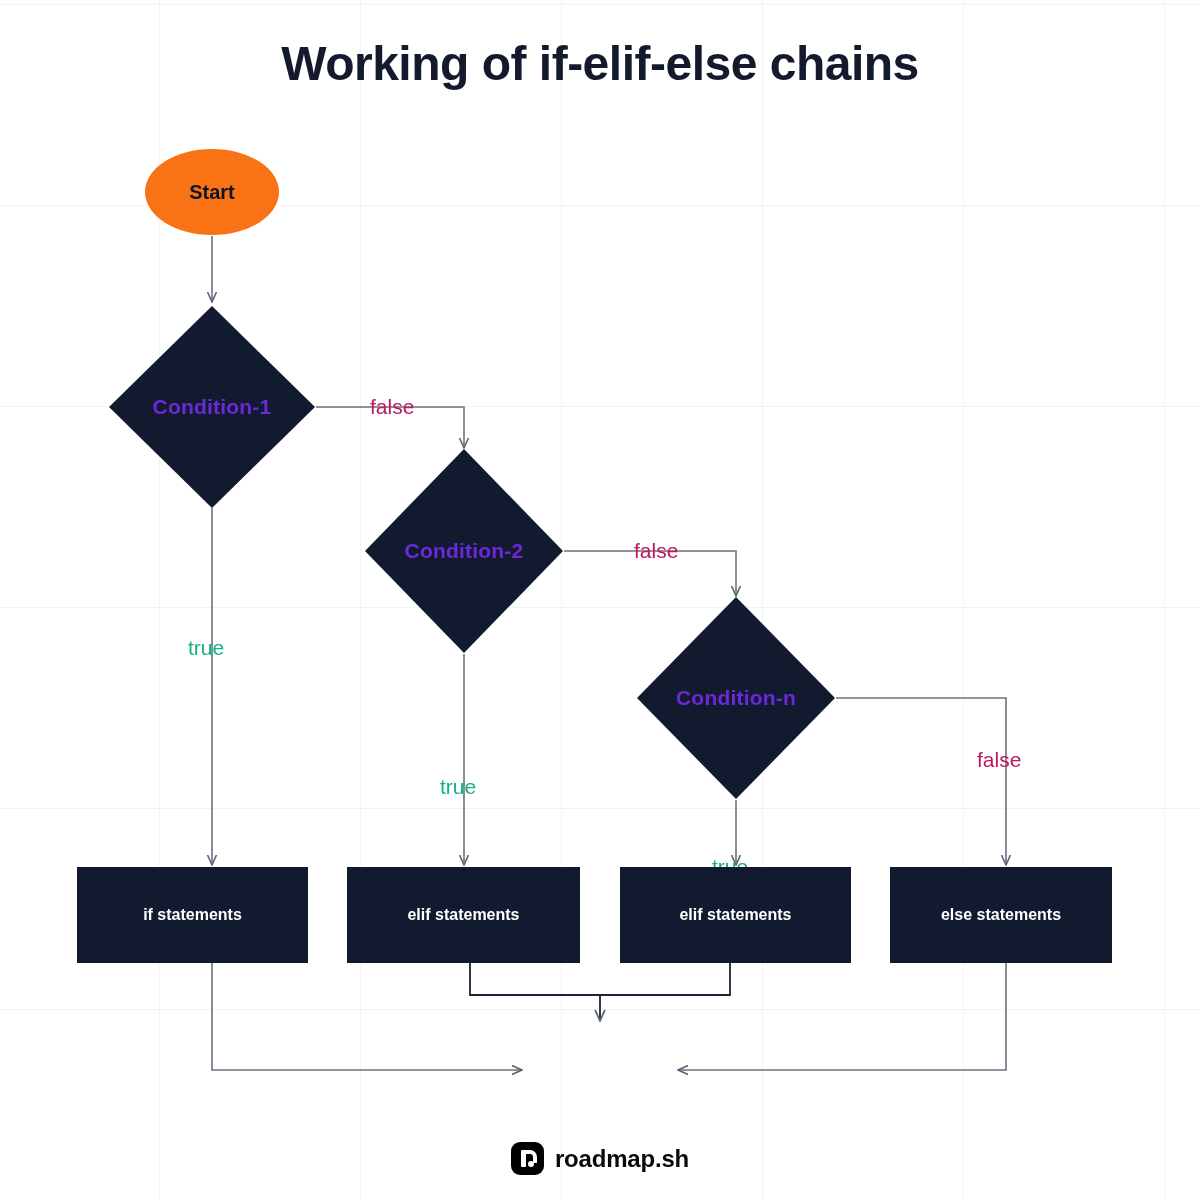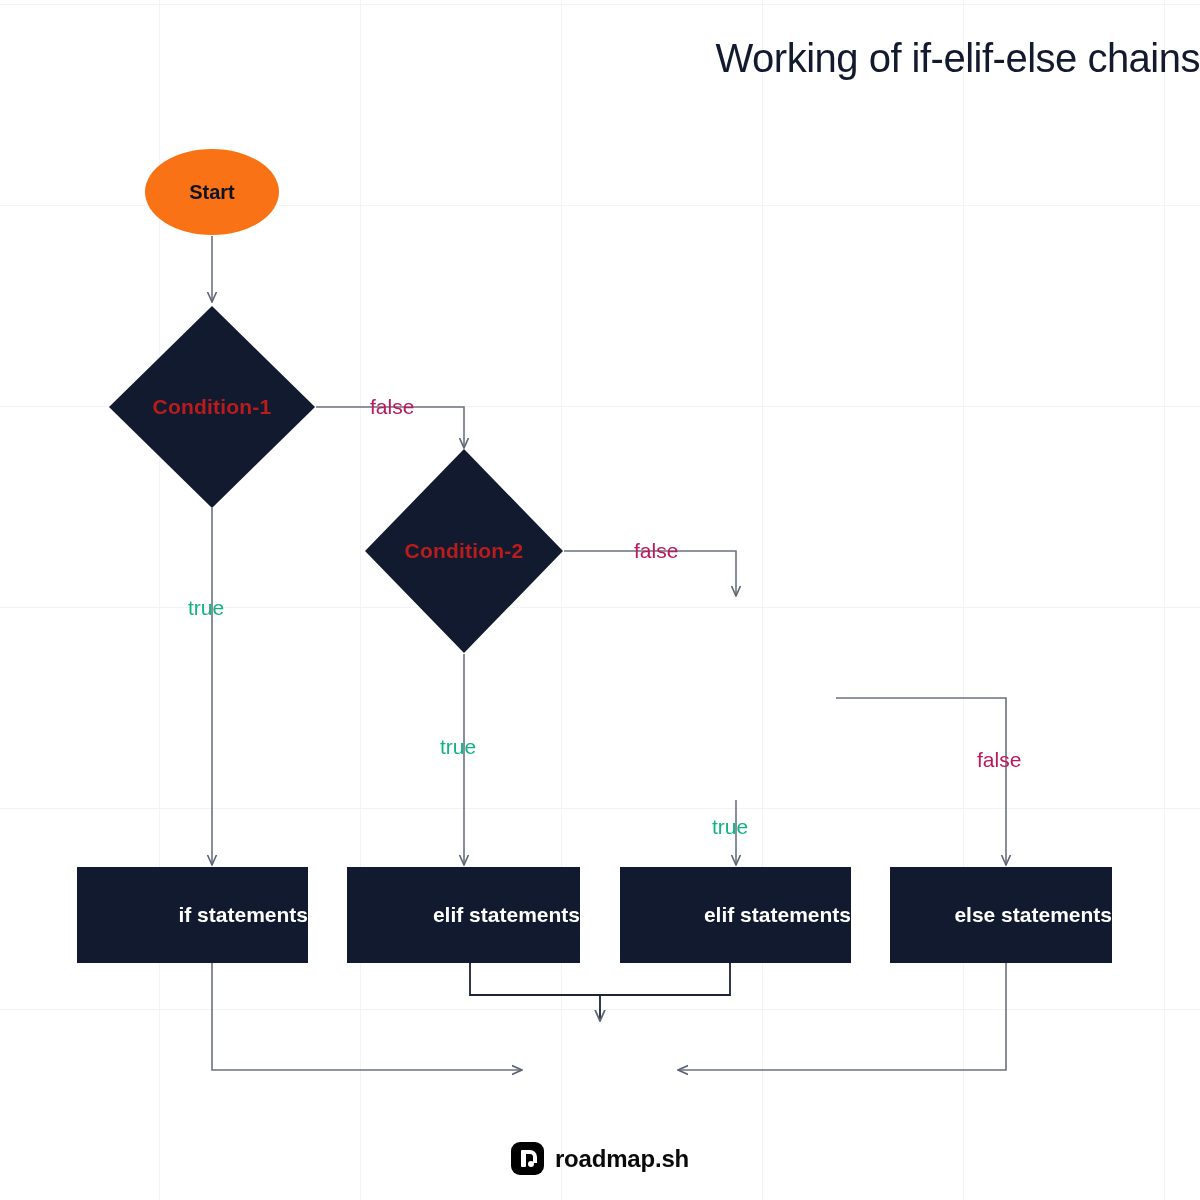--- a/index.html
+++ b/index.html
@@ -24,42 +24,42 @@
       linear-gradient(to bottom, #f1f3f6 1px, transparent 1px);
     background-size: 201px 201px;
     background-position: -42px 4px;
     pointer-events: none;
   }
   #title {
     position: absolute;
     left: 0;
     top: 36px;
     width: 1200px;
-    text-align: right;
-    font-size: 40px;
-    font-weight: 400;
+    text-align: center;
+    font-size: 48px;
+    font-weight: 700;
     letter-spacing: -0.5px;
     color: #131a2e;
   }
   svg#edges {
     position: absolute;
     left: 0;
     top: 0;
     width: 1200px;
     height: 1200px;
     pointer-events: none;
   }
   .edge-label {
     position: absolute;
     font-size: 21px;
     font-weight: 400;
     white-space: nowrap;
   }
   .edge-label.false { color: #be185d; }
-  .edge-label.true  { color: #14b286; }
+  .edge-label.true  { color: #14b286; margin-top: 40px; }
 
   .terminal {
     position: absolute;
     background: #f97316;
     border-radius: 50%;
     display: flex;
     align-items: center;
     justify-content: center;
     color: #0d1424;
     font-size: 20px;
@@ -73,33 +73,33 @@
     inset: 0;
     background: #111a2e;
     clip-path: polygon(50% 0%, 100% 50%, 50% 100%, 0% 50%);
   }
   .diamond-label {
     position: absolute;
     inset: 0;
     display: flex;
     align-items: center;
     justify-content: center;
-    color: #b91c1c;
+    color: #6d28d9;
     font-size: 21px;
     font-weight: 700;
     letter-spacing: 0.2px;
   }
   .stmt-box {
     position: absolute;
     background: #111a2e;
     display: flex;
     align-items: center;
-    justify-content: flex-end;
+    justify-content: center;
     color: #ffffff;
-    font-size: 21px;
+    font-size: 16px;
     font-weight: 700;
   }
   #footer {
     position: absolute;
     left: 0;
     top: 1142px;
     width: 1200px;
     display: flex;
     align-items: center;
     justify-content: center;
@@ -211,20 +211,24 @@
   <div class="diamond-wrap" style="left:109px; top:306px; width:206px; height:202px;">
     <div class="diamond-shape"></div>
     <div class="diamond-label">Condition-1</div>
   </div>
 
   <div class="diamond-wrap" style="left:365px; top:449px; width:198px; height:204px;text-decoration:underline;">
     <div class="diamond-shape"></div>
     <div class="diamond-label">Condition-2</div>
   </div>
 
+  <div class="diamond-wrap" style="left:637px; top:597px; width:198px; height:202px;">
+    <div class="diamond-shape"></div>
+    <div class="diamond-label">Condition-n</div>
+  </div>
 
   <div class="stmt-box" style="left:77px; top:867px; width:231px; height:96px;">
     <span>if statements</span>
   </div>
 
   <div class="stmt-box" style="left:347px; top:867px; width:233px; height:96px;">
     <span>elif statements</span>
   </div>
 
   <div class="stmt-box" style="left:620px; top:867px; width:231px; height:96px;">

